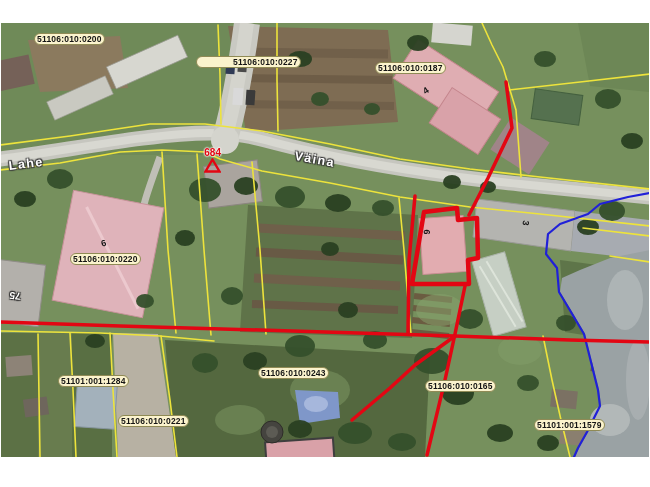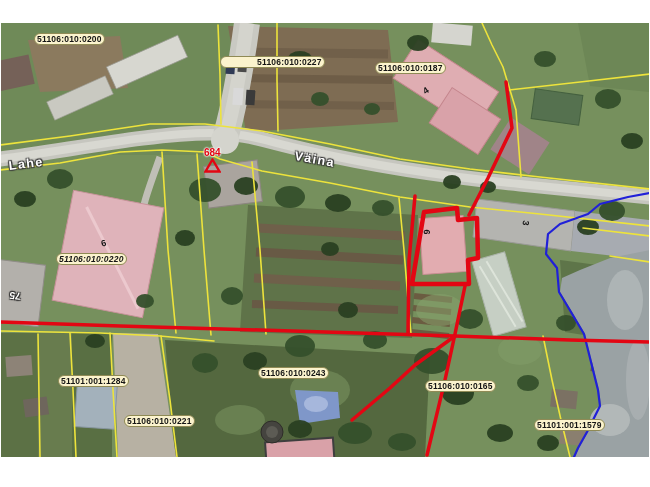--- a/index.html
+++ b/index.html
@@ -12,21 +12,21 @@
   .parcel-label{position:absolute;background:#fbf3cd;border:1px solid #8f8a55;color:#141414;
       font-size:8.5px;font-weight:bold;line-height:10px;padding:0 2px;border-radius:6px;
       white-space:nowrap;letter-spacing:.2px;}
   .street-label{position:absolute;color:#fff;font-size:12.5px;font-weight:bold;letter-spacing:1.5px;
       text-shadow:-1px -1px 1px #3a3a3a,1px -1px 1px #3a3a3a,-1px 1px 1px #3a3a3a,1px 1px 1px #3a3a3a;
       transform-origin:left top;white-space:nowrap;}
   .bnum{position:absolute;color:#141414;font-size:9px;font-weight:bold;transform-origin:left top;
       white-space:nowrap;}
   .bnum.light{color:#fff;text-shadow:-1px -1px 1px #2c2c2c,1px -1px 1px #2c2c2c,
       -1px 1px 1px #2c2c2c,1px 1px 1px #2c2c2c;font-size:10px;}
-  #marker{position:absolute;text-align:left;}
+  #marker{position:absolute;text-align:right;}
   #marker .marker-label{color:#e30613;font-size:10px;font-weight:bold;display:block;
       text-shadow:0 0 2px #fff,0 0 2px #fff,0 0 2px #fff;line-height:11px;}
 </style>
 </head>
 <body>
 
 <div id="stage">
   <div id="map-viewport">
     <svg id="photo-svg" viewBox="0 0 650 487" xmlns="http://www.w3.org/2000/svg">
 
@@ -180,25 +180,25 @@
   </div>
 
   <div id="annotation-layer">
     <div id="marker" style="left: 204px; top: 147px;">
       <span class="marker-label">684</span>
       <svg width="17" height="15" viewBox="0 0 17 15">
         <polygon points="8.5,1.5 15.5,13.5 1.5,13.5" fill="none" stroke="#e30613" stroke-width="2.4"></polygon>
       </svg>
     </div>
   <div class="parcel-label" style="left: 34px; top: 33px;">51106:010:0200</div>
-      <div class="parcel-label" style="left: 220px; top: 56px; padding-left: 36px;">51106:010:0227</div>
+      <div class="parcel-label" style="left: 196px; top: 56px; padding-left: 36px;">51106:010:0227</div>
       <div class="parcel-label" style="left: 375px; top: 62px;">51106:010:0187</div>
-      <div class="parcel-label" style="left: 56px; top: 253px; font-style: italic;">51106:010:0220</div>
+      <div class="parcel-label" style="left: 70px; top: 253px;">51106:010:0220</div>
       <div class="parcel-label" style="left: 58px; top: 375px;">51101:001:1284</div>
-      <div class="parcel-label" style="left: 118px; top: 415px; margin-left: 6px;">51106:010:0221</div>
+      <div class="parcel-label" style="left: 118px; top: 415px;">51106:010:0221</div>
       <div class="parcel-label" style="left: 258px; top: 367px;">51106:010:0243</div>
       <div class="parcel-label" style="left: 425px; top: 359px; margin-top: 21px;">51106:010:0165</div>
       <div class="parcel-label" style="left: 534px; top: 419px;">51101:001:1579</div>
       <div class="street-label" style="left: 8px; top: 159px; transform: rotate(-7deg);">Lahe</div>
       <div class="street-label" style="left: 296px; top: 149px; transform: rotate(10deg);">Väina</div>
       <div class="bnum" style="left: 421px; top: 88px; transform: rotate(-35deg);">4</div>
       <div class="bnum" style="left: 100px; top: 239px; transform: rotate(-15deg);">6</div>
       <div class="bnum" style="left: 432px; top: 230px; transform: rotate(95deg);">6</div>
       <div class="bnum" style="left: 531px; top: 221px; transform: rotate(95deg);">3</div>
       <div class="bnum light" style="left: 20px; top: 302px; transform: rotate(187deg);">75</div>

